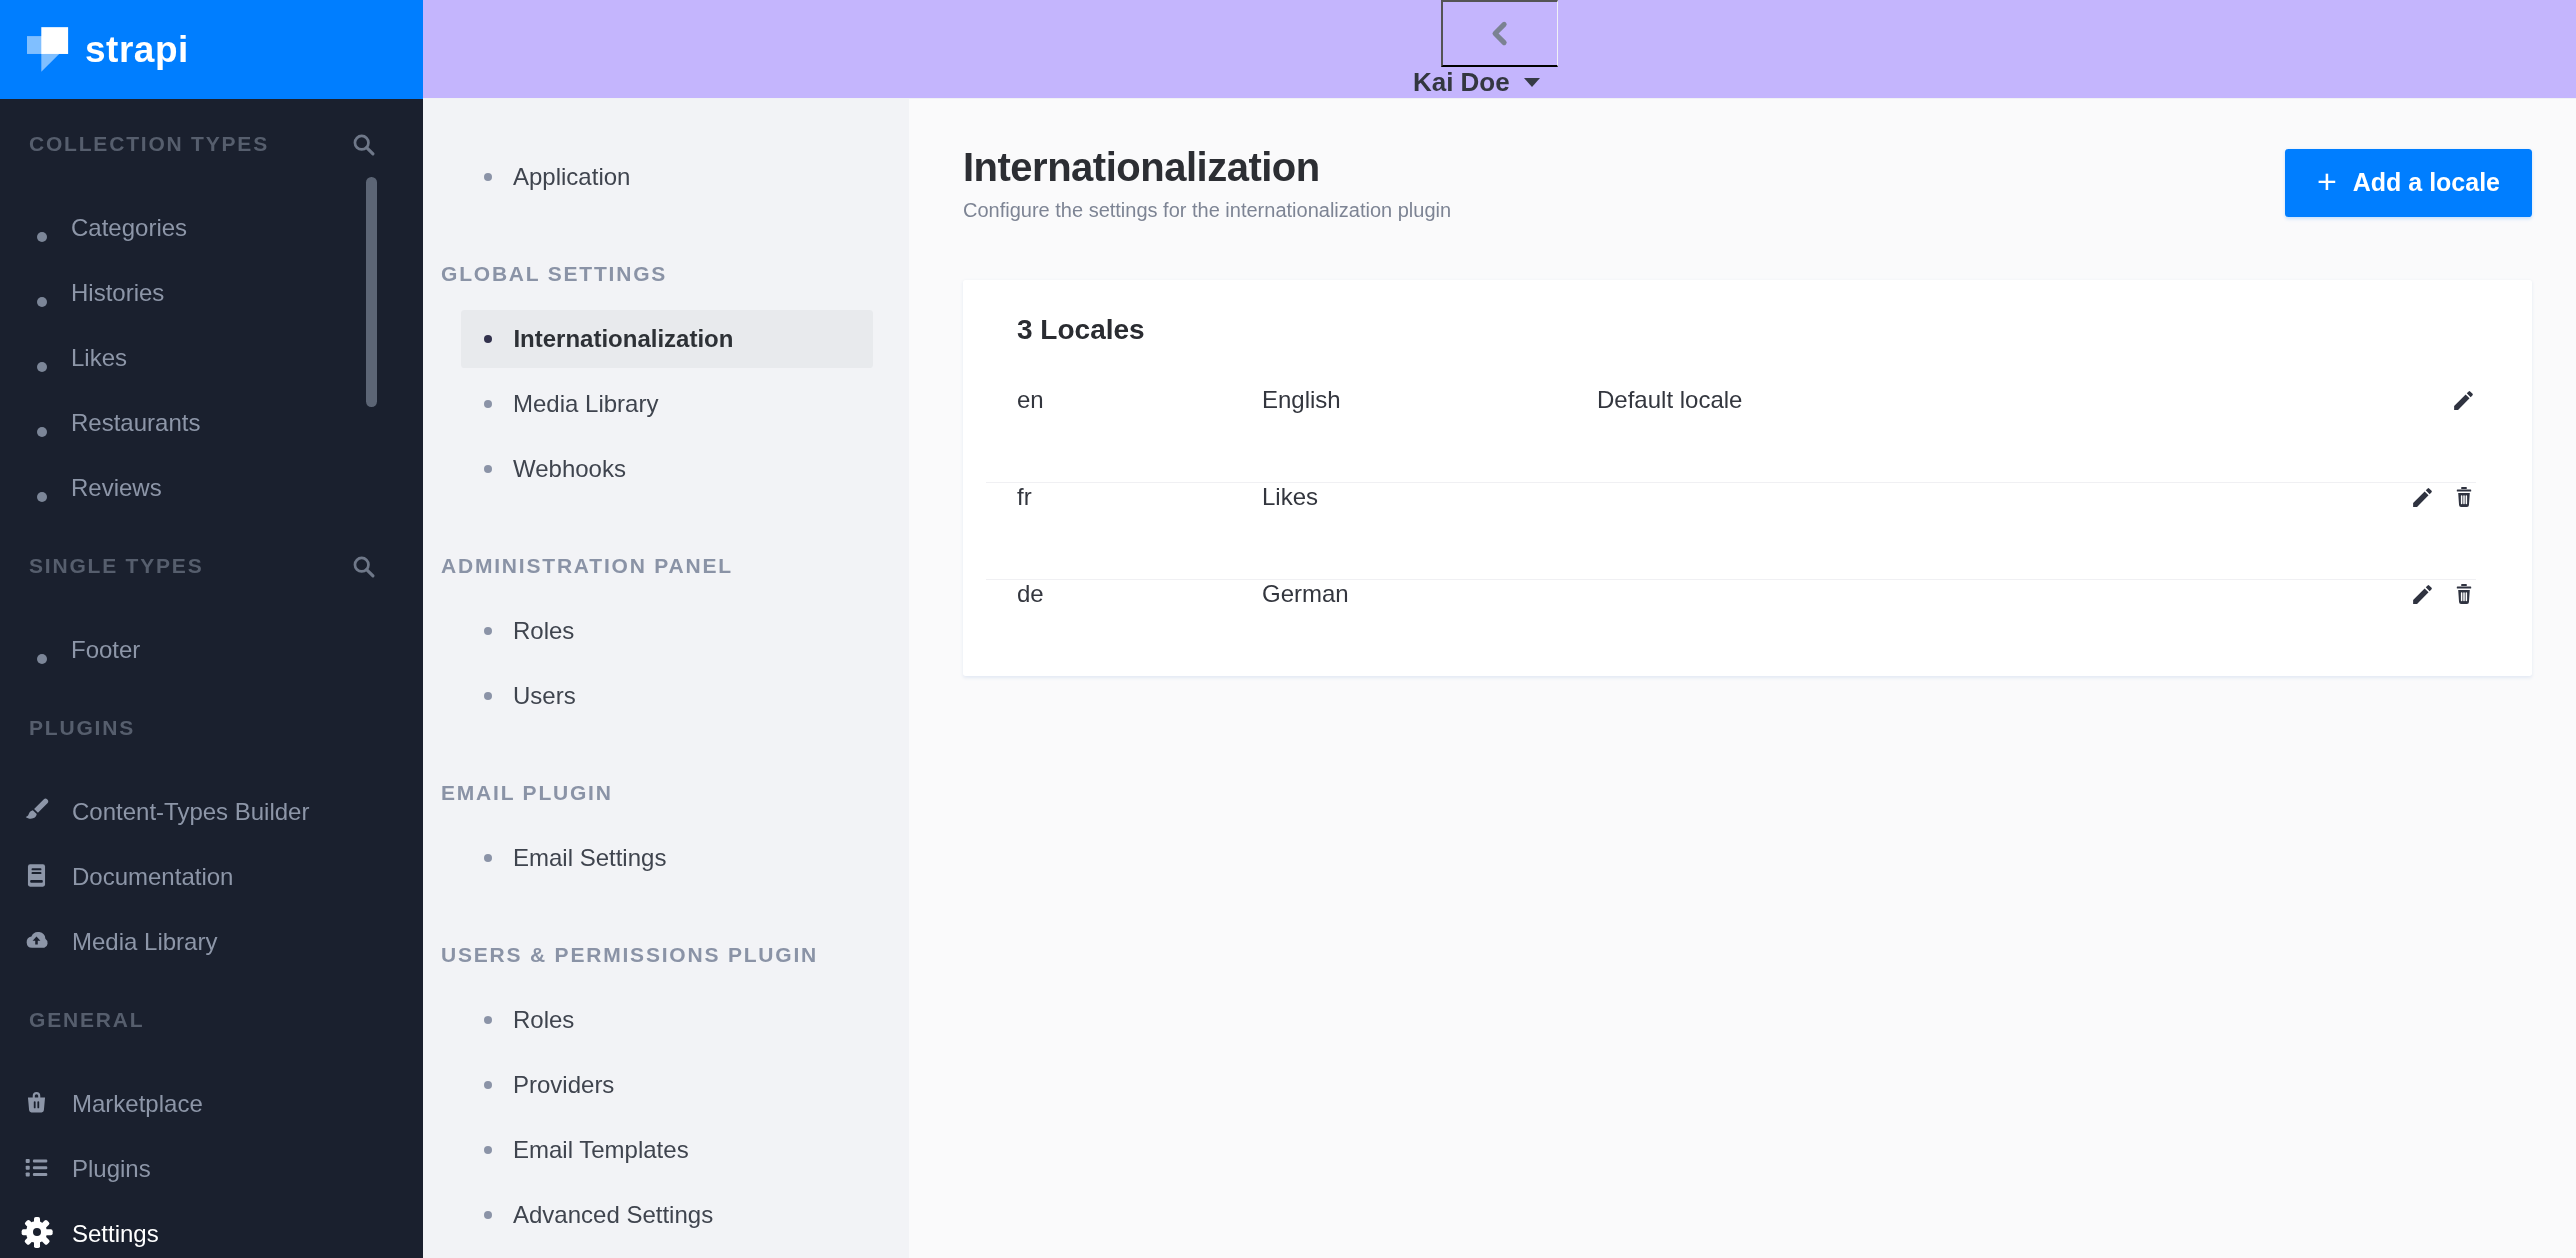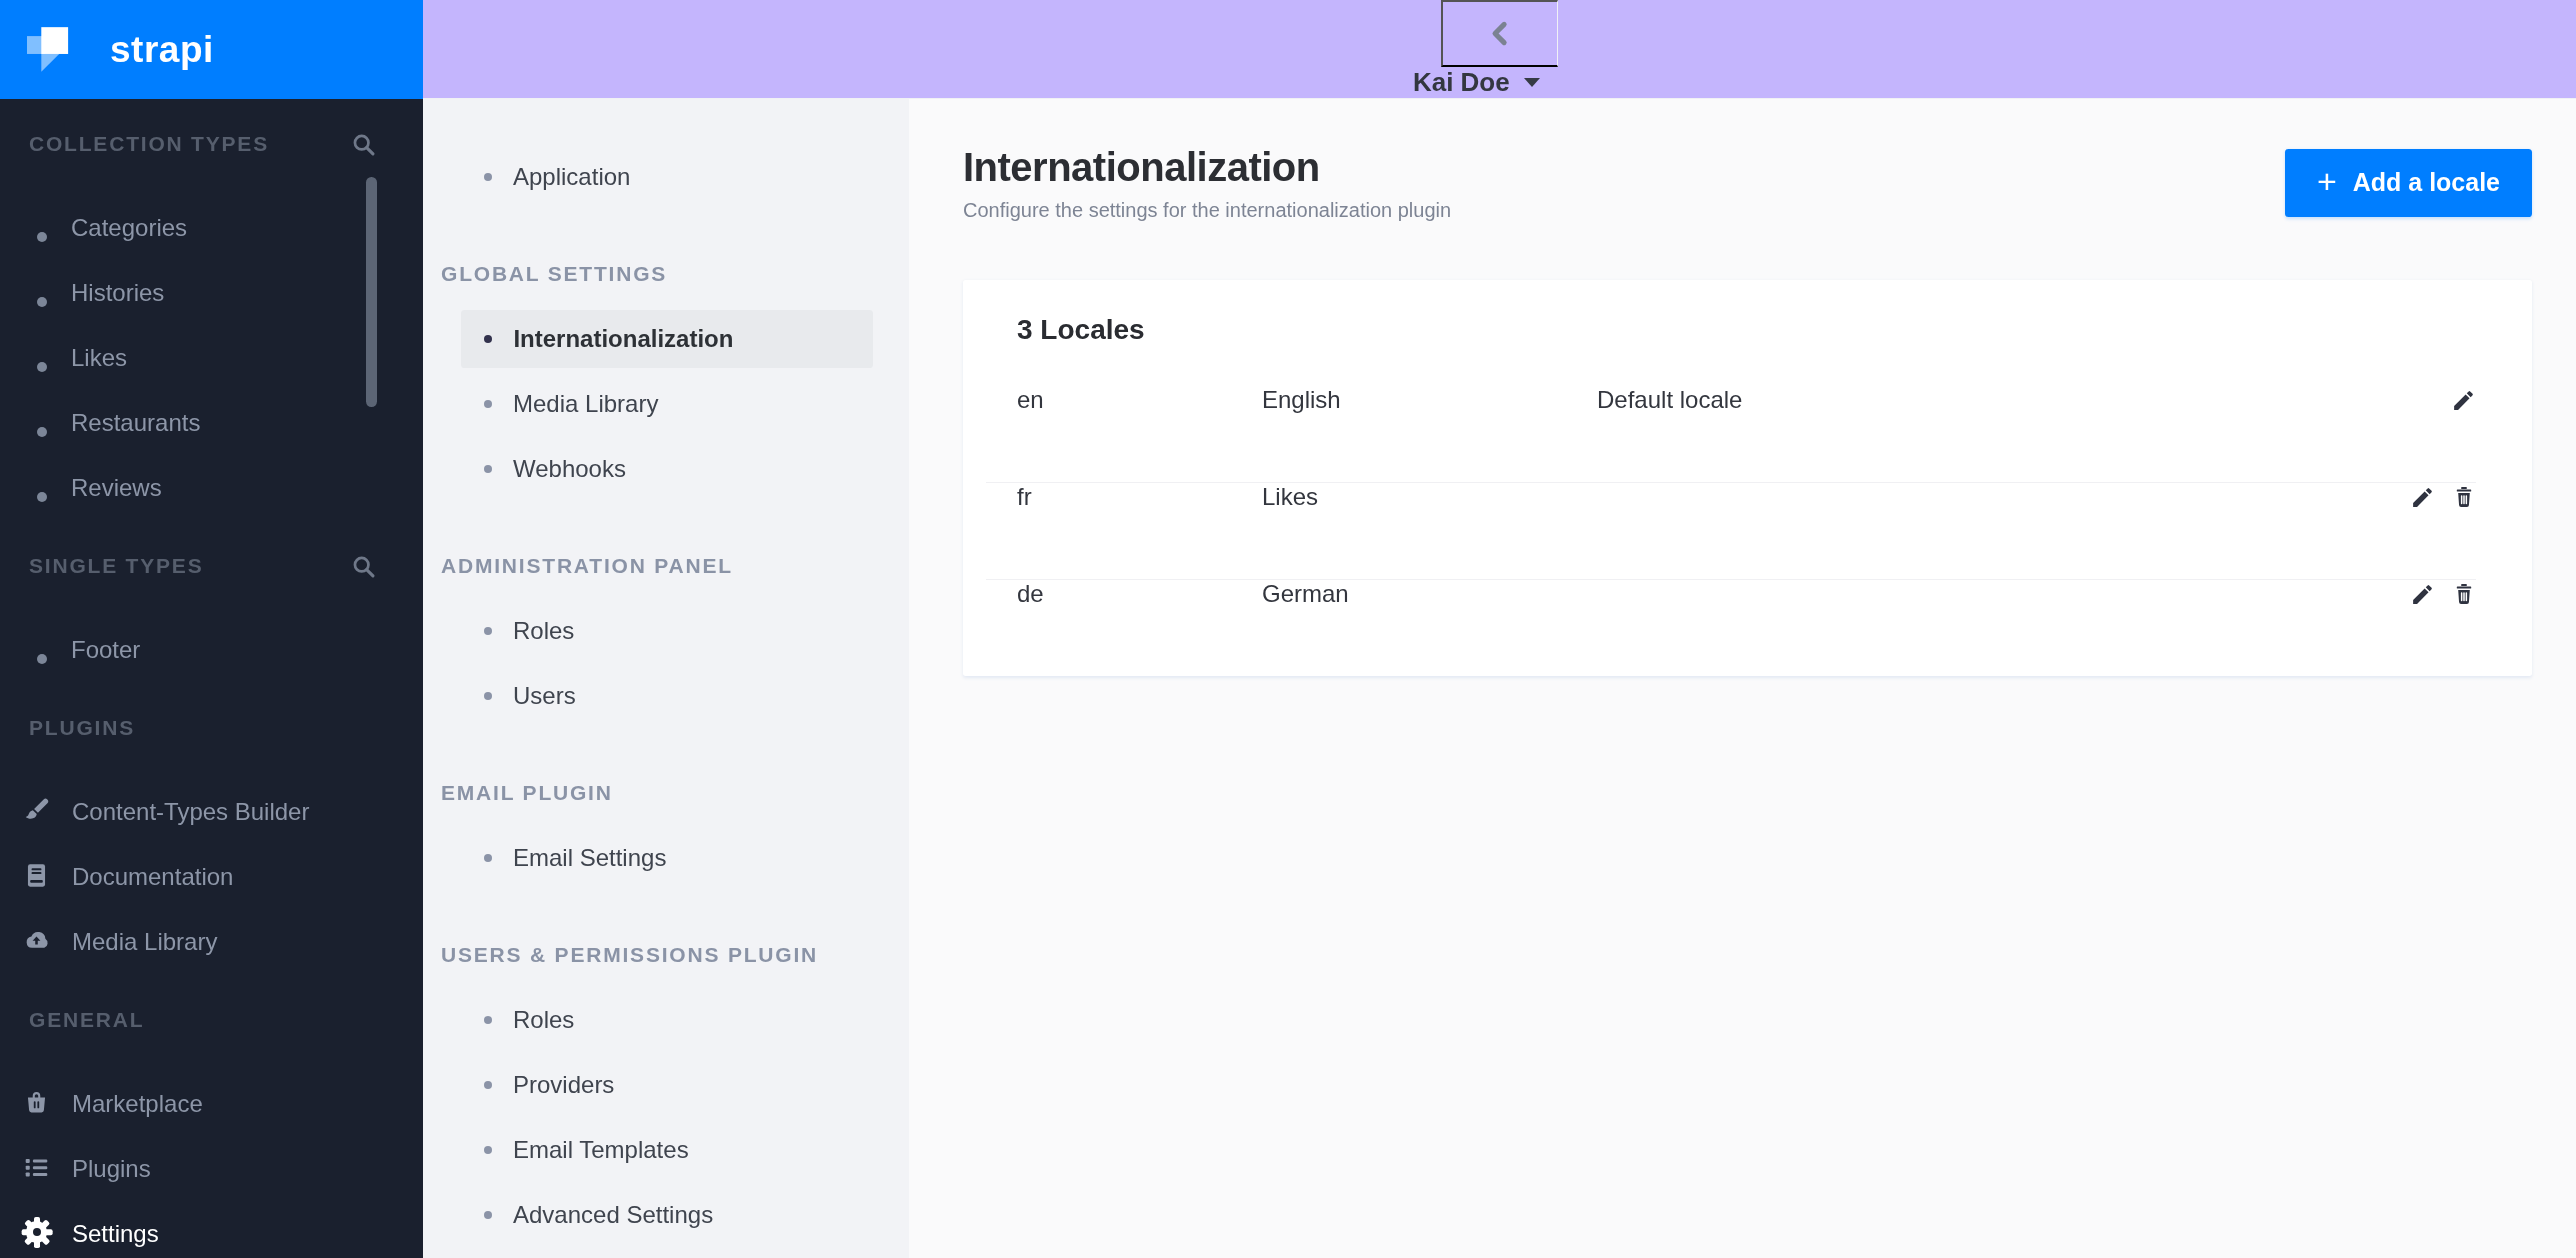--- a/index.html
+++ b/index.html
@@ -2,21 +2,21 @@
 <html style="font-size:14.4px"><head>
 <meta charset="utf-8">
 <style>
   * { box-sizing: border-box; margin: 0; padding: 0; }
   html,body { width:2576px; height:1259px; }
   body { font-family: "Liberation Sans", sans-serif; background:#fafafb; overflow:hidden; }
   .app { position:relative; width:2576px; height:1259px; overflow:hidden; }
 
   
   .left-sidebar { position:absolute; left:0; top:0; width:423px; height:1259px; background:#1a202e; }
-  .logo { height:99px; background:#007eff; display:flex; align-items:center; padding-left:27px; cursor:pointer;gap:25px; }
+  .logo { height:99px; background:#007eff; display:flex; align-items:center; padding-left:27px; cursor:pointer; }
   .logo-text { color:#fff; font-size:37px; font-weight:700; letter-spacing:0.5px; margin-left:16px; }
   .side-nav { padding-top:12.6px; position:relative; }
   .nav-section { margin-top:0; }
   .nav-section + .nav-section { margin-top:32px; }
   .nav-head { height:65px; display:flex; align-items:center; padding:0 45px 0 29px; }
   .nav-title { font-size:21px; font-weight:700; letter-spacing:1.8px; color:#565e6d; }
   .search-btn { margin-left:auto; width:29px; height:29px; background:none; border:0; cursor:pointer; display:flex; align-items:center; justify-content:center; }
   .nav-item { height:65px; display:flex; align-items:flex-end; cursor:pointer; }
   .nav-item .dot { width:10px; height:10px; border-radius:50%; background:#7c8698; margin-left:37px; flex:none; }
   .nav-item .lbl { font-size:24px; color:#8d96a8; margin-left:24px; }

